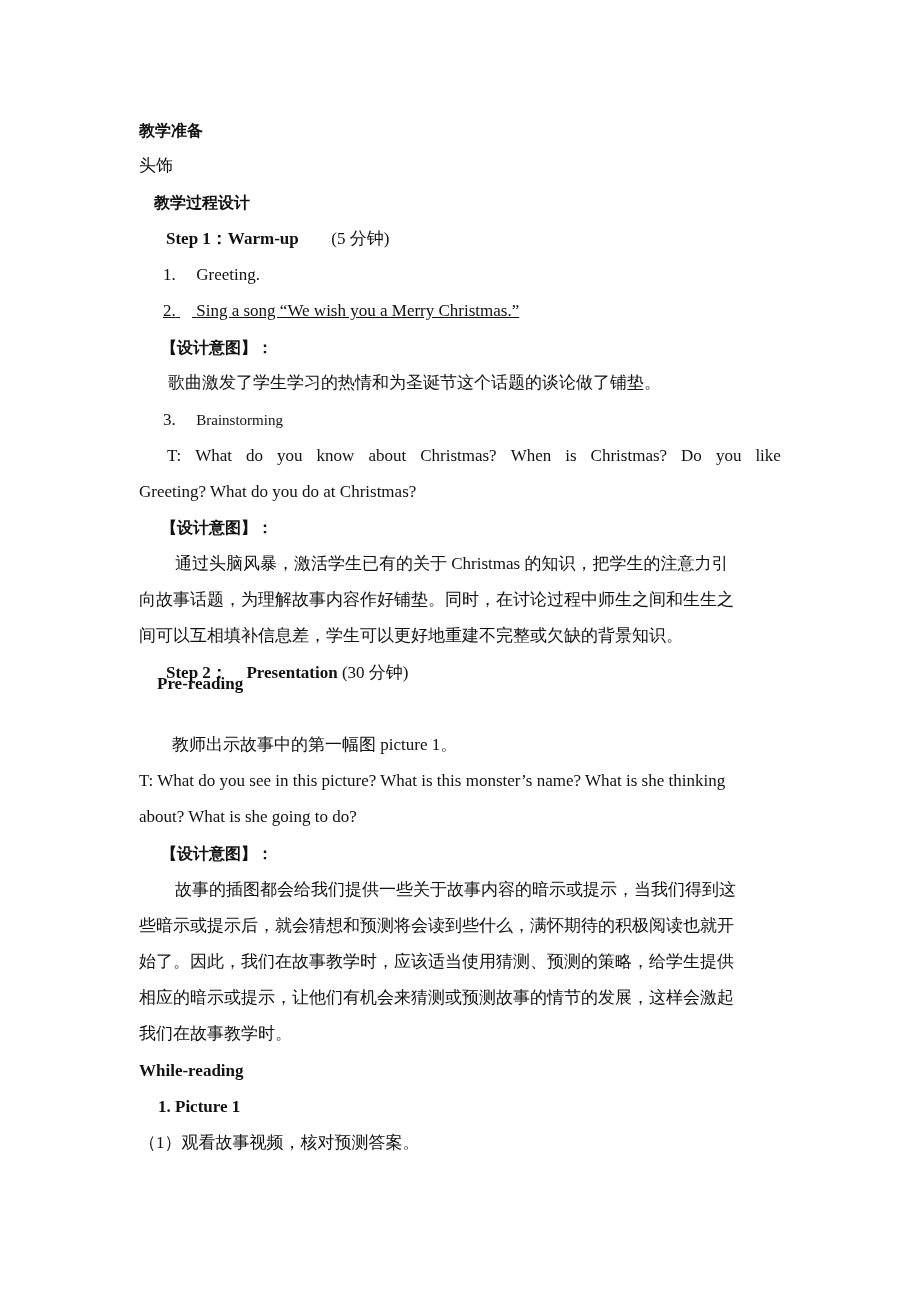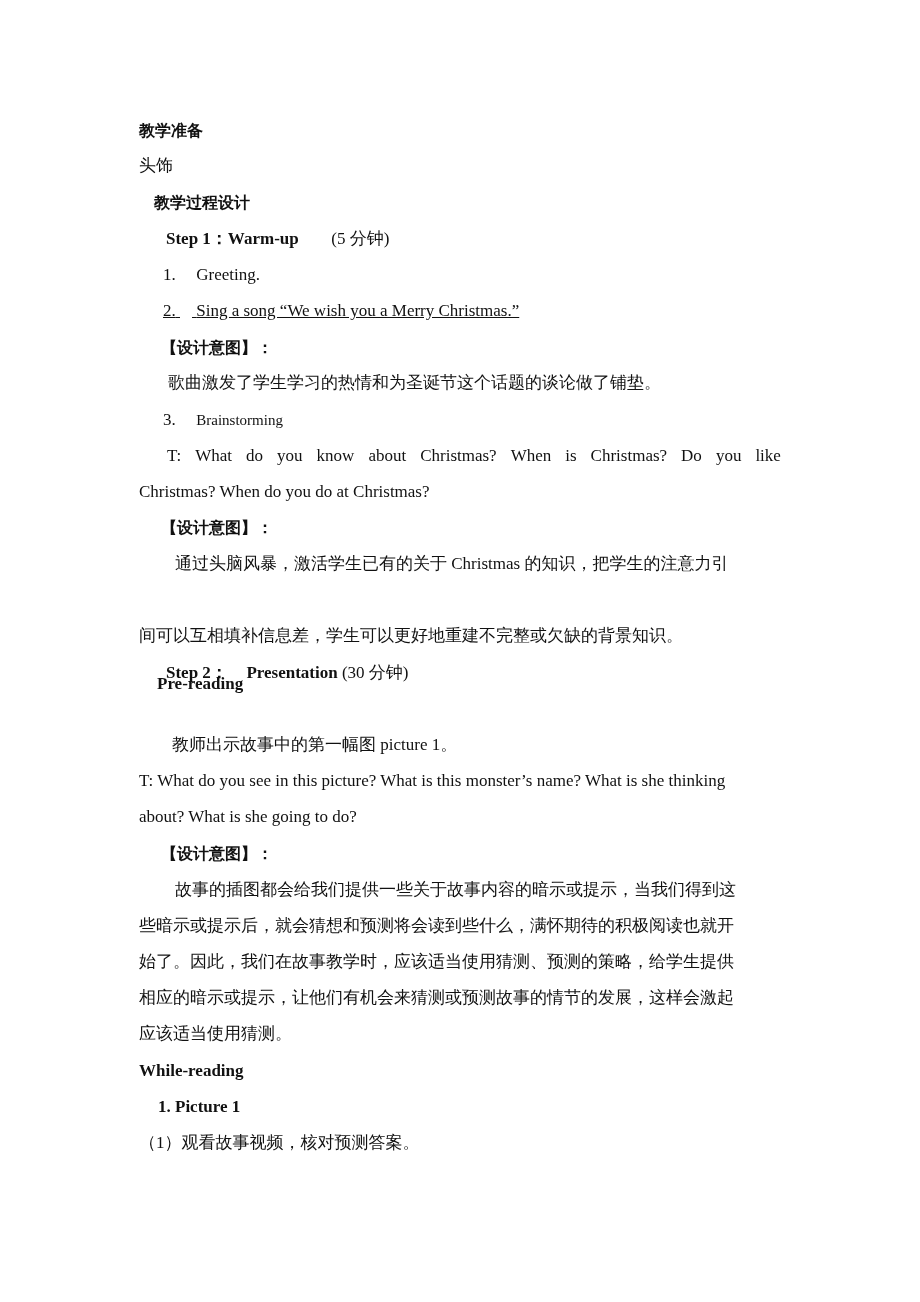--- a/index.html
+++ b/index.html
@@ -88,25 +88,26 @@
     <span>about</span>
     <span>Christmas?</span>
     <span>When</span>
     <span>is</span>
     <span>Christmas?</span>
     <span>Do</span>
     <span>you</span>
     <span>like</span>
   </div>
 
-  <div class="line" style="left:139px; top:481px;">Christmas? When do you do at Christmas?</div>
+  <div class="line" style="left:139px; top:481px;">Greeting? What do you do at Christmas?</div>
 
   <div class="line cn-bold" style="left:161px; top:517px;">【设计意图】：</div>
 
   <div class="line" style="left:175px; top:553px;">通过头脑风暴，激活学生已有的关于 Christmas 的知识，把学生的注意力引</div>
+  <div class="line" style="left:139px; top:589px;">向故事话题，为理解故事内容作好铺垫。同时，在讨论过程中师生之间和生生之</div>
   <div class="line" style="left:139px; top:625px;">间可以互相填补信息差，学生可以更好地重建不完整或欠缺的背景知识。</div>
 
   <div class="line" style="left:166px; top:662px;">
     <span class="bold">Step 2：</span>
     <span class="gap" style="width:10px;"></span>
     <span class="bold">Presentation</span>
     <span>(30 分钟)</span>
   </div>
 
   <div class="line bold" style="left:157px; top:673px;">Pre-reading</div>
@@ -115,21 +116,21 @@
 
   <div class="line" style="left:139px; top:770px;">T: What do you see in this picture? What is this monster’s name? What is she thinking</div>
   <div class="line" style="left:139px; top:806px;">about? What is she going to do?</div>
 
   <div class="line cn-bold" style="left:161px; top:843px;">【设计意图】：</div>
 
   <div class="line" style="left:175px; top:879px;">故事的插图都会给我们提供一些关于故事内容的暗示或提示，当我们得到这</div>
   <div class="line" style="left:139px; top:915px;">些暗示或提示后，就会猜想和预测将会读到些什么，满怀期待的积极阅读也就开</div>
   <div class="line" style="left:139px; top:951px;">始了。因此，我们在故事教学时，应该适当使用猜测、预测的策略，给学生提供</div>
   <div class="line" style="left:139px; top:987px;">相应的暗示或提示，让他们有机会来猜测或预测故事的情节的发展，这样会激起</div>
-  <div class="line" style="left:139px; top:1023px;">应该适当使用猜测。</div>
+  <div class="line" style="left:139px; top:1023px;">我们在故事教学时。</div>
 
   <div class="line bold" style="left:139px; top:1060px;">While-reading</div>
 
   <div class="line bold" style="left:158px; top:1096px;">1. Picture 1</div>
 
   <div class="line" style="left:139px; top:1132px;">（1）观看故事视频，核对预测答案。</div>
 
 </div>
 
 </body></html>

